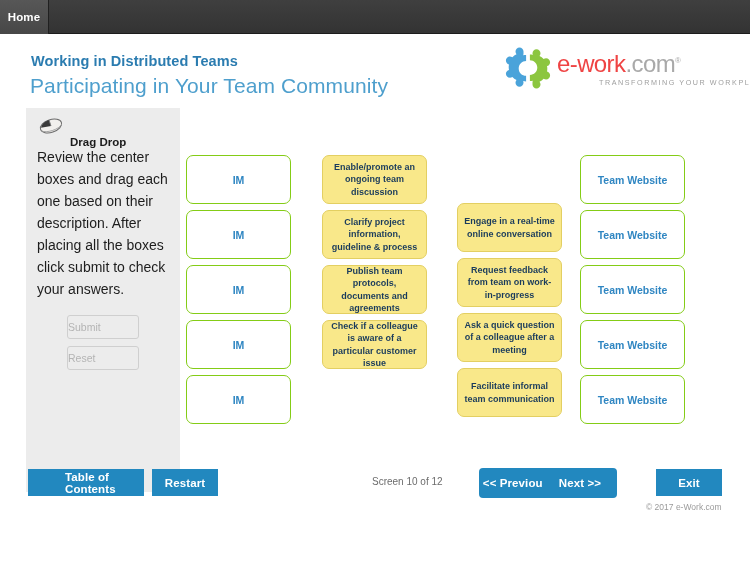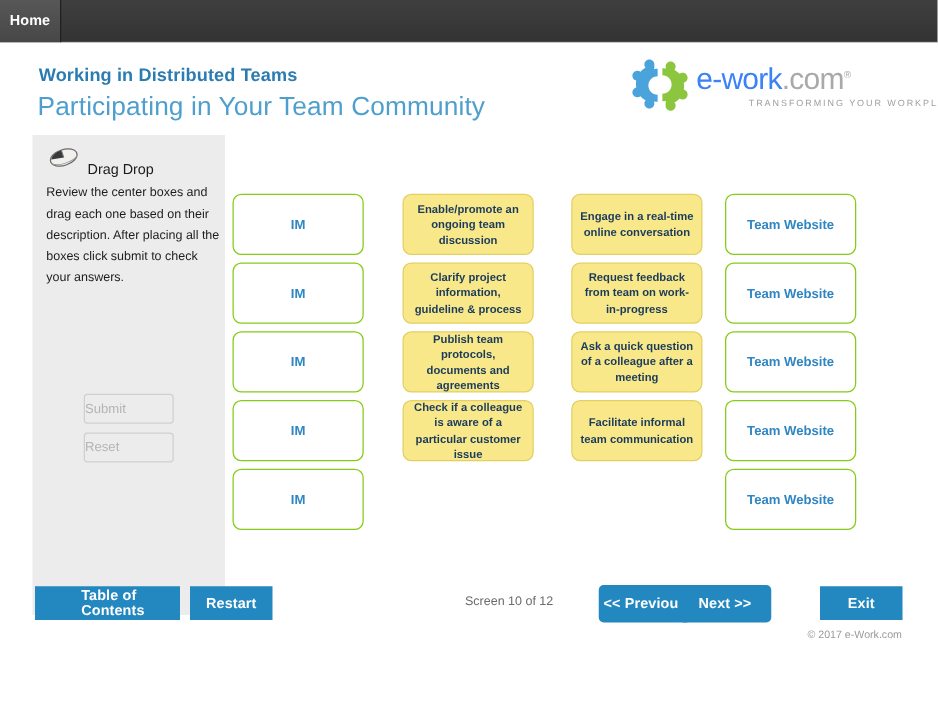--- a/index.html
+++ b/index.html
@@ -51,43 +51,43 @@
   }
 
   
   #logo { position: absolute; left: 503px; top: 11px; width: 225px; height: 52px; }
   #logo-mark { position: absolute; left: 0; top: 0; width: 50px; height: 46px; }
   #logo-word {
     position: absolute; left: 54px; top: 5px;
     font-size: 24px; letter-spacing: -.6px;
     white-space: nowrap;
   }
-  #logo-word .ew { color: #3b82f6; font-weight: normal; }
+  #logo-word .ew { color: #ef4444; font-weight: normal; }
   #logo-word .dom { color: #a9a9a9; font-weight: normal; }
   #logo-word .reg { font-size: 8px; vertical-align: super; color: #a9a9a9; }
   #logo-tag {
     position: absolute; left: 96px; top: 33px;
     font-size: 7.2px; color: #9e9e9e;
     letter-spacing: 1.55px; white-space: nowrap;
   }
 
   
   #instr-panel {
     position: absolute; left: 26px; top: 74px;
     width: 154px; height: 384px;
     background: #ececec;
   }
   #instr-icon { position: absolute; left: 10px; top: 9px; width: 30px; height: 18px; }
   #instr-head {
-    position: absolute; left: 44px; top: 22px;
-    font-size: 11.5px; font-weight: normal; color: #1c1c1c;
+    position: absolute; left: 44px; top: 28px;
+    font-size: 11.5px; font-weight: bold; color: #1c1c1c;
   }
   #instr-body {
     position: absolute; left: 11px; top: 38px; width: 140px;
-    font-size: 10px; line-height: 17px; color: #1d1d1d;
+    font-size: 14px; line-height: 22px; color: #1d1d1d;
   }
   .panel-btn {
     position: absolute; left: 41px;
     width: 72px; height: 24px;
     background: #ececec;
     border: 1px solid #cfcfcf;
     border-radius: 3px;
     color: #b4b4b4;
     font-size: 10.5px;
     display: flex; align-items: center; justify-content: flex-start;
@@ -115,21 +115,21 @@
     background: #f9e88a;
     border: 1px solid #e3cf62;
     color: #1a3b5c;
     font-size: 9px; font-weight: bold;
     line-height: 12.4px;
     padding: 0 5px;
     cursor: grab;
   }
   .col-im  { left: 186px; }
   .col-y1  { left: 322px; }
-  .col-y2  { left: 457px; }
+  .col-y2  { left: 457px; margin-top: 48px; }
   .col-tw  { left: 580px; }
 
   .row-1 { top: 121px; }
   .row-2 { top: 176px; }
   .row-3 { top: 231px; }
   .row-4 { top: 286px; }
   .row-5 { top: 341px; }
 
   
   #navbar { position: absolute; left: 0; top: 0; width: 750px; height: 529px; pointer-events: none; }

